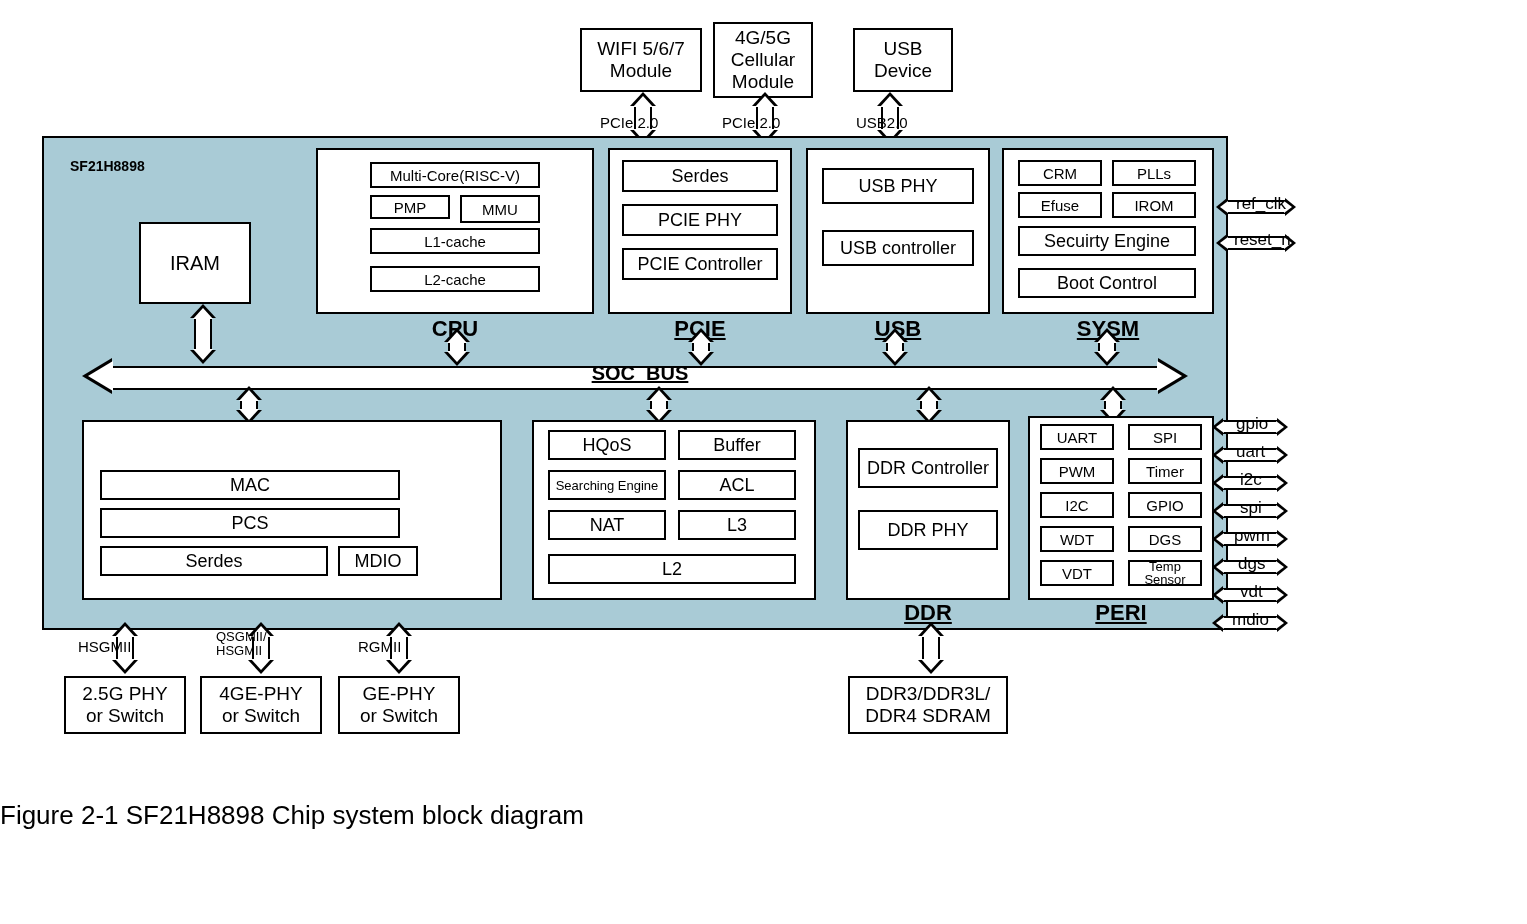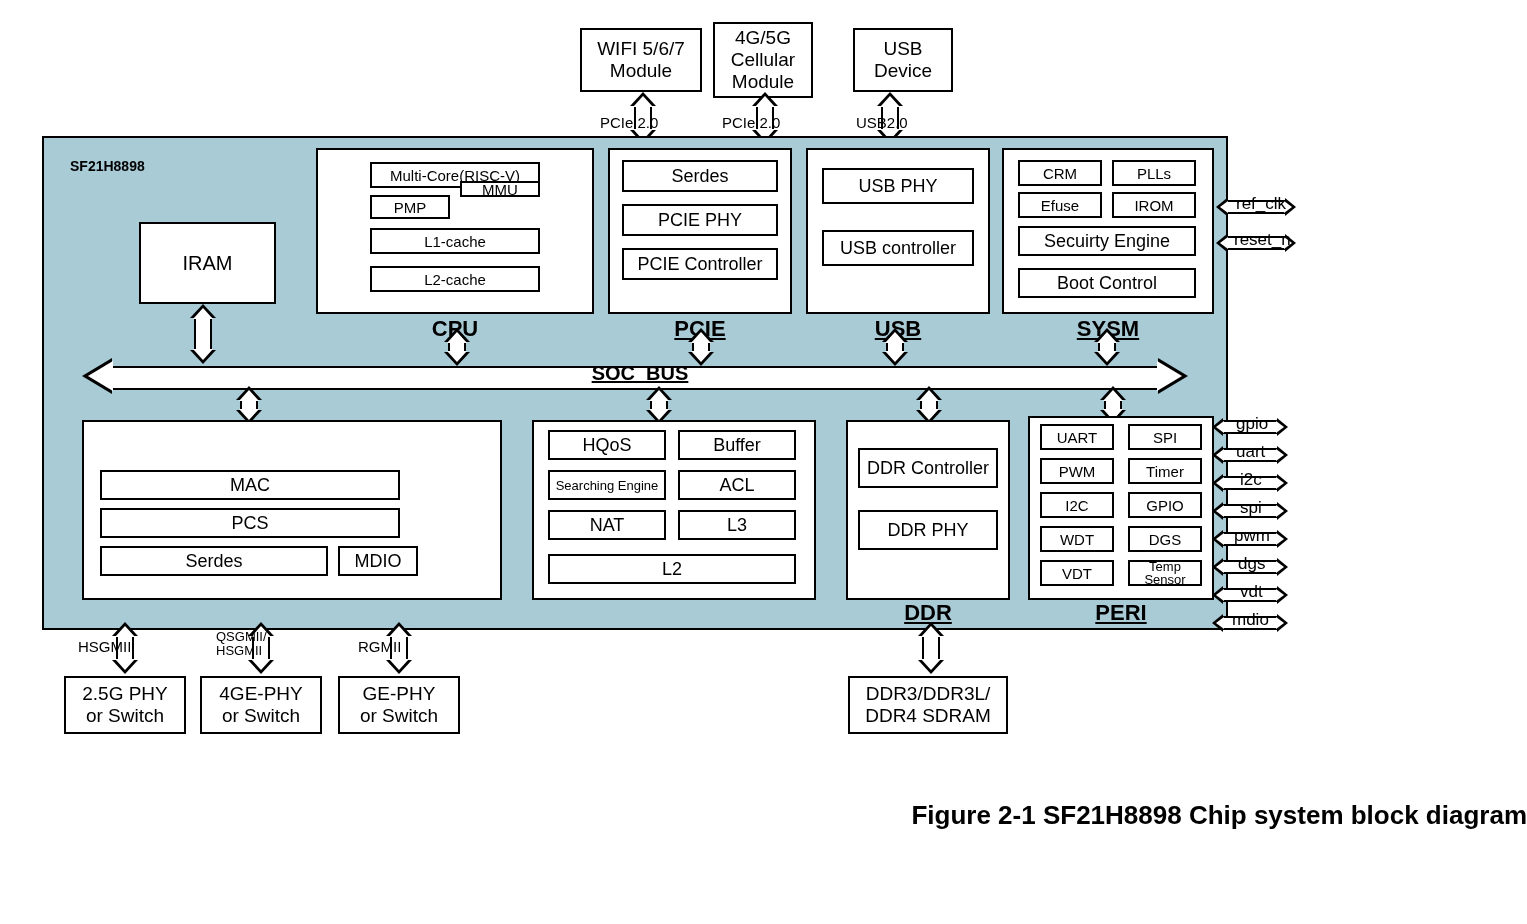--- a/index.html
+++ b/index.html
@@ -7,21 +7,21 @@
   .box{position:absolute;border:2px solid #000;background:#fff;display:flex;align-items:center;justify-content:center;text-align:center;font-size:20px;box-sizing:border-box;padding:2px}
   .chip{position:absolute;background:#a9cbd6;border:2px solid #000;box-sizing:border-box}
   .grp{position:absolute;border:2px solid #000;background:#fff;box-sizing:border-box}
   .cell{position:absolute;border:2px solid #000;background:#fff;display:flex;align-items:center;justify-content:center;font-size:18px;box-sizing:border-box;text-align:center;padding:1px}
   .lbl{position:absolute;font-weight:bold;font-size:22px;text-align:center}
   .lblu{position:absolute;font-weight:bold;font-size:22px;text-align:center;text-decoration:underline}
   .txt{position:absolute;font-size:16px;}
   .small{font-size:15px}
   .tiny{font-size:13px}
   .chipname{position:absolute;font-weight:bold;font-size:14px}
-  .caption{position:absolute;font-weight:bold;font-size:26px;text-align:right;width:100%}
+  .caption{position:absolute;font-weight:normal;font-size:26px;text-align:left;width:100%}
   
   .bus{position:absolute;background:#fff;border-top:2px solid #000;border-bottom:2px solid #000}
   .busL,.busR{position:absolute;width:0;height:0}
   .busL{border-top:18px solid transparent;border-bottom:18px solid transparent;border-right:30px solid #000}
   .busLw{border-top:15px solid transparent;border-bottom:15px solid transparent;border-right:25px solid #fff}
   .busR{border-top:18px solid transparent;border-bottom:18px solid transparent;border-left:30px solid #000}
   .busRw{border-top:15px solid transparent;border-bottom:15px solid transparent;border-left:25px solid #fff}
   
   .vcon{position:absolute;width:14px;background:#fff;border-left:2px solid #000;border-right:2px solid #000}
   .vconU,.vconD{position:absolute;width:0;height:0;left:-6px}
@@ -69,26 +69,26 @@
       <div class="vconU"></div>
       <div class="vconUw"></div>
       <div class="vconD"></div>
       <div class="vconDw"></div>
     </div>
   <div class="txt small" style="left:856px;top:114px">USB2.0</div>
 
   <div class="chip" style="left:42px;top:136px;width:1186px;height:494px"></div>
   <div class="chipname" style="left:70px;top:158px">SF21H8898</div>
 
-  <div class="box" style="left:139px;top:222px;width:137px;height:82px">IRAM</div>
+  <div class="box" style="left:139px;top:222px;width:112px;height:82px">IRAM</div>
 
   <div class="grp" style="left:316px;top:148px;width:278px;height:166px"></div>
   <div class="cell small" style="left:370px;top:162px;width:170px;height:26px">Multi-Core(RISC-V)</div>
   <div class="cell small" style="left:370px;top:195px;width:80px;height:24px">PMP</div>
-  <div class="cell small" style="left:460px;top:181px;width:80px;height:16px">MMU</div>
+  <div class="cell small" style="left:460px;top:195px;width:80px;height:28px">MMU</div>
   <div class="cell small" style="left:370px;top:228px;width:170px;height:26px">L1-cache</div>
   <div class="cell small" style="left:370px;top:266px;width:170px;height:26px">L2-cache</div>
   <div class="lbl" style="left:316px;top:316px;width:278px">CPU</div>
 
   <div class="grp" style="left:608px;top:148px;width:184px;height:166px"></div>
   <div class="cell" style="left:622px;top:160px;width:156px;height:32px">Serdes</div>
   <div class="cell" style="left:622px;top:204px;width:156px;height:32px">PCIE PHY</div>
   <div class="cell" style="left:622px;top:248px;width:156px;height:32px">PCIE Controller</div>
   <div class="lblu" style="left:608px;top:316px;width:184px">PCIE</div>
 

